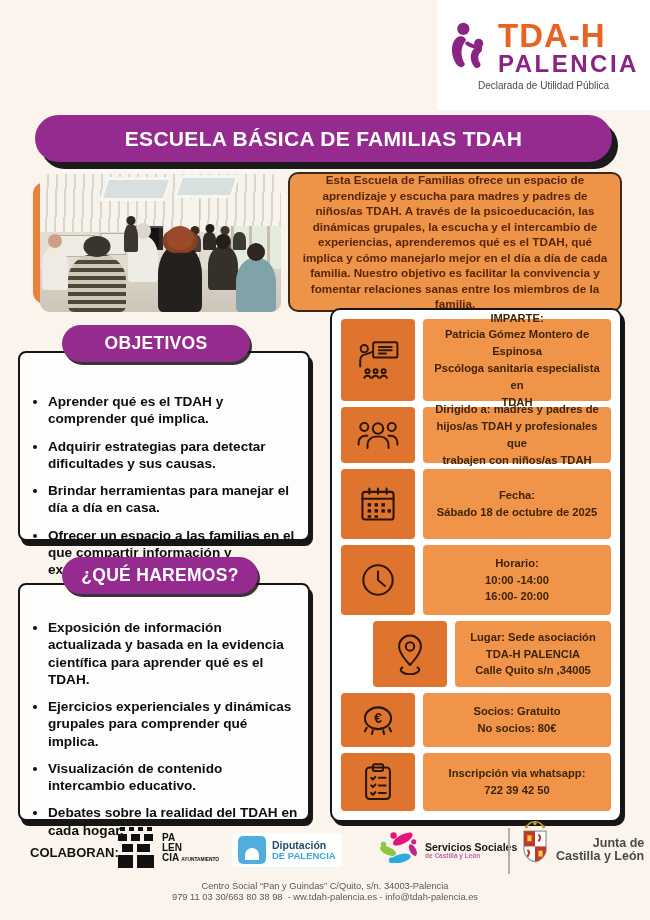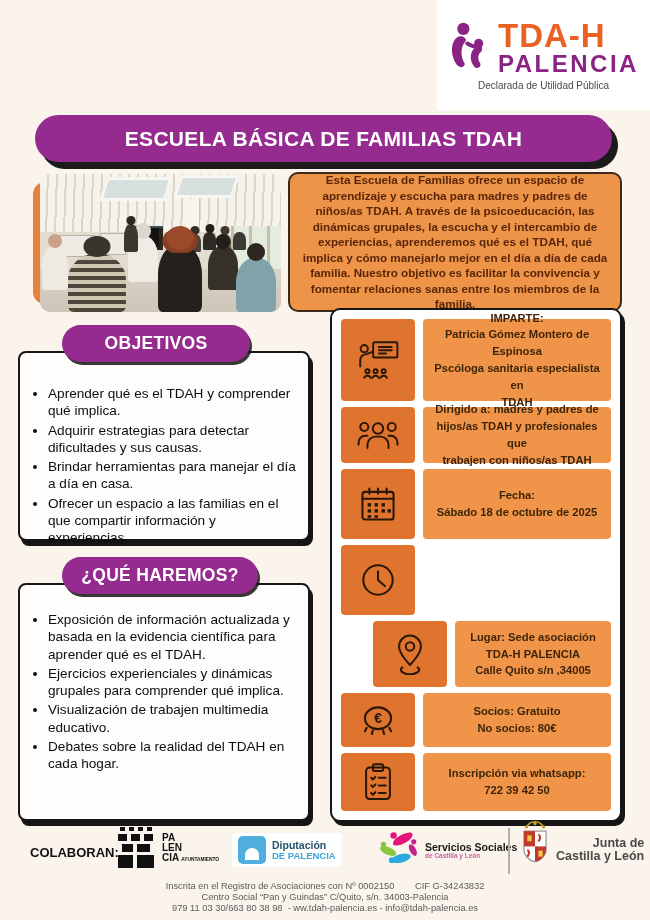--- a/index.html
+++ b/index.html
@@ -42,21 +42,21 @@
     border:2px solid #3E2817;border-radius:10px;box-sizing:border-box;padding:8px 9px;
     display:flex;align-items:center;}
   .intro p{margin:0;font-size:11.7px;font-weight:700;color:#5A2608;line-height:1.33;text-align:center;}
 
   
   .pill{position:absolute;background:#952B8E;border-radius:19px;display:flex;align-items:center;justify-content:center;z-index:3;box-shadow:2px 3px 0 rgba(20,20,20,.85);}
   .pill span{color:#fff;font-size:17.5px;font-weight:800;letter-spacing:.3px;}
   .card{position:absolute;background:#FFFDFB;border:2px solid #161616;border-radius:8px;
     box-shadow:3px 5px 0 #161616;box-sizing:border-box;}
   .card ul{margin:0;padding:0 10px 0 28px;}
-  .card li{font-size:13.6px;font-weight:400;color:#0d0d0d;line-height:1.27;margin:2px 0;}
+  .card li{font-size:13.6px;font-weight:700;color:#0d0d0d;line-height:1.27;margin:10px 0;}
   #objetivos-pill{left:62px;top:325px;width:188px;height:37px;}
   #objetivos-card{left:18px;top:351px;width:292px;height:190px;padding-top:30px;}
   #que-pill{left:62px;top:557px;width:196px;height:37px;}
   #que-card{left:18px;top:583px;width:292px;height:238px;padding-top:24px;}
 
   
   .panel{position:absolute;left:330px;top:308px;width:292px;height:514px;background:#fff;
     border:2.5px solid #161616;border-radius:10px;box-shadow:3px 4px 0 #161616;
     box-sizing:border-box;padding:9px;display:flex;flex-direction:column;gap:6px;}
   .info-row{display:flex;gap:8px;}
@@ -186,21 +186,21 @@
     </ul>
   </div>
 
   <div class="pill" id="que-pill">
     <span>¿QUÉ HAREMOS?</span>
   </div>
   <div class="card" id="que-card">
     <ul>
       <li>Exposición de información actualizada y basada en la evidencia científica para aprender qué es el TDAH.</li>
       <li>Ejercicios experienciales y dinámicas grupales para comprender qué implica.</li>
-      <li>Visualización de trabajen multimedia educativo.</li>
+      <li>Visualización de contenido intercambio educativo.</li>
       <li>Debates sobre la realidad del TDAH en cada hogar.</li>
     </ul>
   </div>
 
   <div class="panel">
 
     <div class="info-row r2">
       <div class="icon-box">
         <svg width="42" height="40" viewBox="0 0 52 48">
           <rect x="20" y="2" width="30" height="19" rx="2"></rect>
@@ -257,20 +257,23 @@
 Sábado 18 de octubre de 2025</div>
     </div>
 
     <div class="info-row r4">
       <div class="icon-box">
         <svg width="38" height="38" viewBox="0 0 44 44">
           <circle cx="22" cy="22" r="17"></circle>
           <path d="M22 12 v10 l8 7"></path>
         </svg>
       </div>
+      <div class="text-box">Horario:
+10:00 -14:00
+16:00- 20:00</div>
     </div>
 
     <div class="info-row r5">
       <div class="icon-box">
         <svg width="38" height="42" viewBox="0 0 44 50">
           <path d="M22 3 a13 13 0 0 1 13 13 c0 9 -13 22 -13 22 s-13 -13 -13 -22 a13 13 0 0 1 13 -13 z"></path>
           <circle cx="22" cy="16" r="5"></circle>
           <path d="M13 41 a11 5 0 1 0 18 0"></path>
         </svg>
       </div>
@@ -379,18 +382,17 @@
         <path d="M24 16 q4 3 0 8 M11 34 q4 3 0 8" stroke="#C0392B" stroke-width="2.5" fill="none"></path>
       </g>
     </svg>
     <div class="junta-text">
       <span>Junta de</span>
       <span>Castilla y León</span>
     </div>
   </div>
 
   <div class="footer">
-    <div>Inscrita en el Registro de Asociaciones con Nº 0002150        CIF G-34243832</div>
     <div>Centro Social “Pan y Guindas” C/Quito, s/n. 34003-Palencia</div>
     <div>979 11 03 30/663 80 38 98  - ww.tdah-palencia.es - info@tdah-palencia.es</div>
   </div>
 
 </div>
 
 </body></html>

